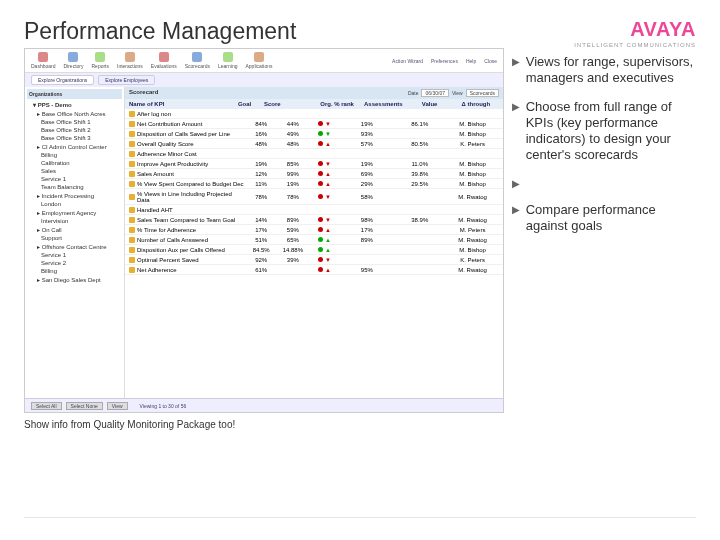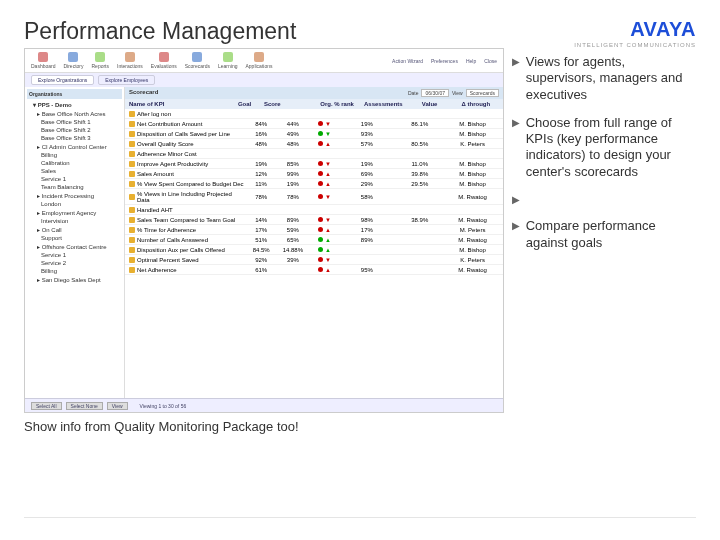--- a/index.html
+++ b/index.html
@@ -1,21 +1,21 @@
 <!DOCTYPE html>
 <html><head>
 <meta charset="utf-8">
 <style>
   * { box-sizing: border-box; margin: 0; padding: 0; }
   body { width: 720px; height: 540px; font-family: Arial, sans-serif; background: #fff; position: relative; overflow: hidden; }
   .slide { width: 720px; height: 540px; padding: 18px 24px 0 24px; position: relative; }
   .header { display: flex; justify-content: space-between; align-items: flex-start; }
   .title { font-size: 23px; color: #333; font-weight: normal; }
   .logo { text-align: right; }
-  .logo-main { color: #1d4ed8; font-weight: bold; font-size: 20px; letter-spacing: 0.5px; }
+  .logo-main { color: #ec4899; font-weight: bold; font-size: 20px; letter-spacing: 0.5px; }
   .logo-sub { color: #999; font-size: 6px; letter-spacing: 1px; margin-top: 1px; }
   .subtitle { font-size: 15px; color: #333; margin-top: 10px; margin-bottom: 8px; }
   .content { display: flex; gap: 8px; }
   .screenshot { width: 480px; height: 365px; border: 1px solid #ccc; background: #f8f8f8; font-size: 6px; position: relative; overflow: hidden; }
   .sc-toolbar { height: 24px; background: #fff; border-bottom: 1px solid #ddd; display: flex; align-items: center; gap: 8px; padding: 0 6px; }
   .sc-tool { display: flex; flex-direction: column; align-items: center; gap: 1px; color: #555; font-size: 5px; }
   .sc-tool-icon { width: 10px; height: 10px; background: #d88; border-radius: 2px; }
   .sc-tool-icon.b { background: #8ad; }
   .sc-tool-icon.c { background: #ad8; }
   .sc-tool-icon.d { background: #da8; }
@@ -43,21 +43,21 @@
   .kpi-icon { width: 6px; height: 6px; background: #e8b030; border-radius: 1px; flex-shrink: 0; }
   .arrow-up { color: #0a0; font-size: 6px; }
   .arrow-down { color: #c00; font-size: 6px; }
   .dot-g { width:5px; height:5px; background:#0a0; border-radius:50%; display:inline-block;}
   .dot-r { width:5px; height:5px; background:#c00; border-radius:50%; display:inline-block;}
   .sc-footer { height: 14px; background: #eef; border-top:1px solid #ccd; display:flex; align-items:center; padding:0 6px; gap:4px; font-size:5px; color:#446;}
   .sc-footer .btn { background:#ddd; border:1px solid #aaa; padding:0 4px; }
   .bullets { flex: 1; font-size: 13px; color: #333; padding-top: 6px; }
   .bullet { display: flex; gap: 6px; margin-bottom: 12px; line-height: 1.25; }
   .bullet-marker { color: #666; font-size: 10px; margin-top: 2px; flex-shrink: 0; }
-  .callout { font-size: 13px; color: #333; margin-top: 6px; }
+  .callout { font-size: 10px; color: #333; margin-top: 6px; }
   .footer { position: absolute; bottom: 6px; right: 24px; font-size: 9px; color: #888; }
   .footer .sep { color: #cc0000; margin: 0 3px; }
   .footer-line { position:absolute; bottom: 22px; left:24px; right:24px; height:1px; background:#e5e5e5;}
 </style>
 </head>
 <body>
 
 <div class="slide">
   <div class="header">
     <div class="title">Performance Management</div>
@@ -362,21 +362,21 @@
           <span class="btn">Select All</span>
           <span class="btn">Select None</span>
           <span class="btn">View</span>
           <span style="margin-left: 8px;">Viewing 1 to 30 of 56</span>
         </div>
     </div>
 
     <div class="bullets" id="bullets">
         <div class="bullet">
           <span class="bullet-marker">▶</span>
-          <span>Views for agents, supervisors, managers and executives</span>
+          <span>Views for range, supervisors, managers and executives</span>
         </div>
         <div class="bullet">
           <span class="bullet-marker">▶</span>
           <span>Choose from full range of KPIs (key performance indicators) to design your center's scorecards</span>
         </div>
         <div class="bullet">
           <span class="bullet-marker">▶</span>
         </div>
         <div class="bullet">
           <span class="bullet-marker">▶</span>

